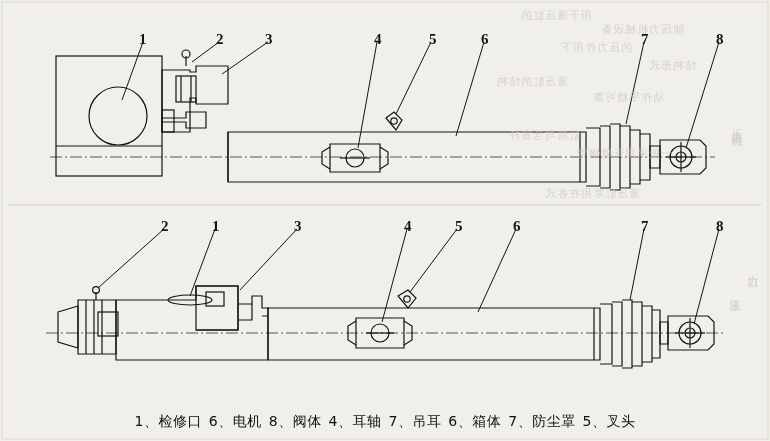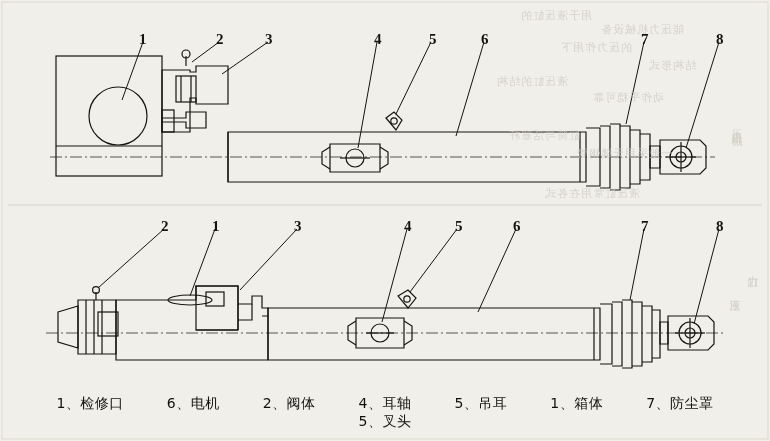--- a/index.html
+++ b/index.html
@@ -53,21 +53,21 @@
     left: 0;
     bottom: 10px;
     width: 770px;
     text-align: center;
     font-family: "DejaVu Sans", sans-serif;
     font-size: 14px;
     color: #111;
     letter-spacing: .5px;
   }
   #legend span {
-    margin: 0 19px;
+    margin: 0 1px;
     white-space: nowrap;
   }
 </style>
 </head>
 <body>
 
 <div id="page">
 
   <svg class="draw" width="770" height="441" viewBox="0 0 770 441">
     <g fill="none" stroke="#15150f" stroke-width="1.2" stroke-linejoin="miter" stroke-linecap="butt">
@@ -234,21 +234,21 @@
   <div class="callout" style="left:294px; top:218px;">3</div>
   <div class="callout" style="left:404px; top:218px;">4</div>
   <div class="callout" style="left:455px; top:218px;">5</div>
   <div class="callout" style="left:513px; top:218px;">6</div>
   <div class="callout" style="left:641px; top:218px;">7</div>
   <div class="callout" style="left:716px; top:218px;">8</div>
 
   <div id="legend">
     <span>1、检修口</span>
     <span>6、电机</span>
-    <span>2、阀体</span>
+    <span>8、阀体</span>
     <span>4、耳轴</span>
-    <span>5、吊耳</span>
-    <span>1、箱体</span>
+    <span>7、吊耳</span>
+    <span>6、箱体</span>
     <span>7、防尘罩</span>
     <span>5、叉头</span>
   </div>
 
 </div>
 
 </body></html>

